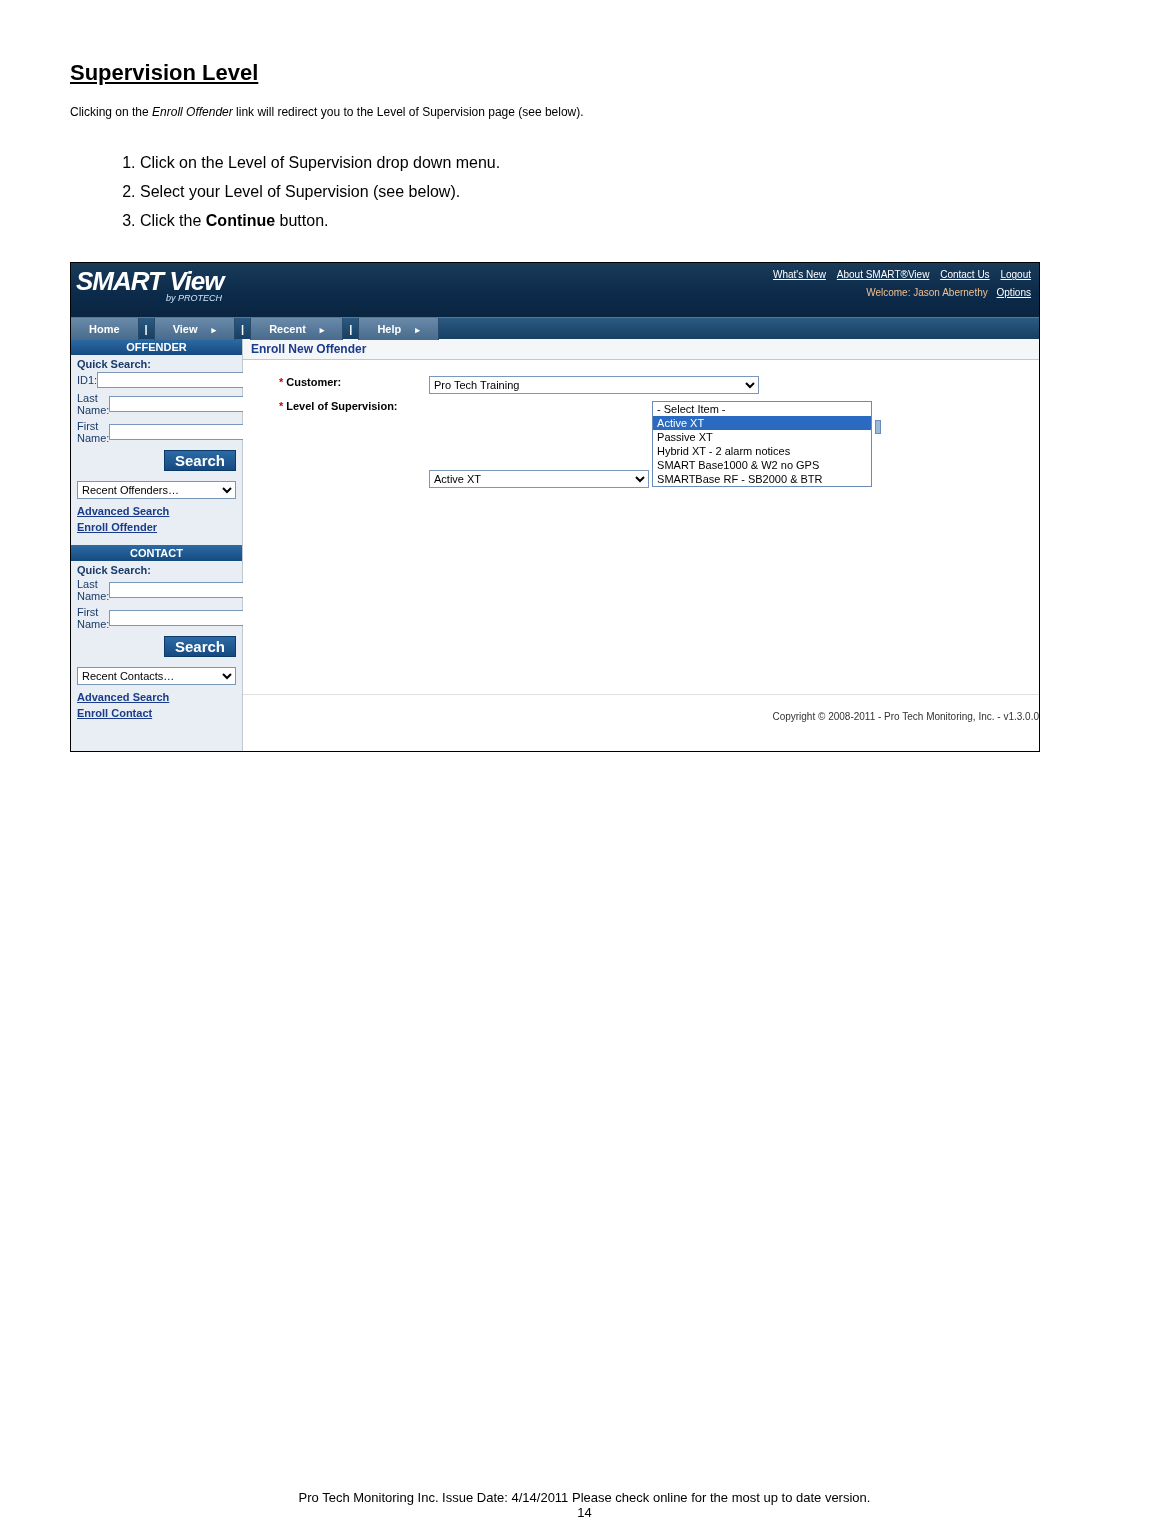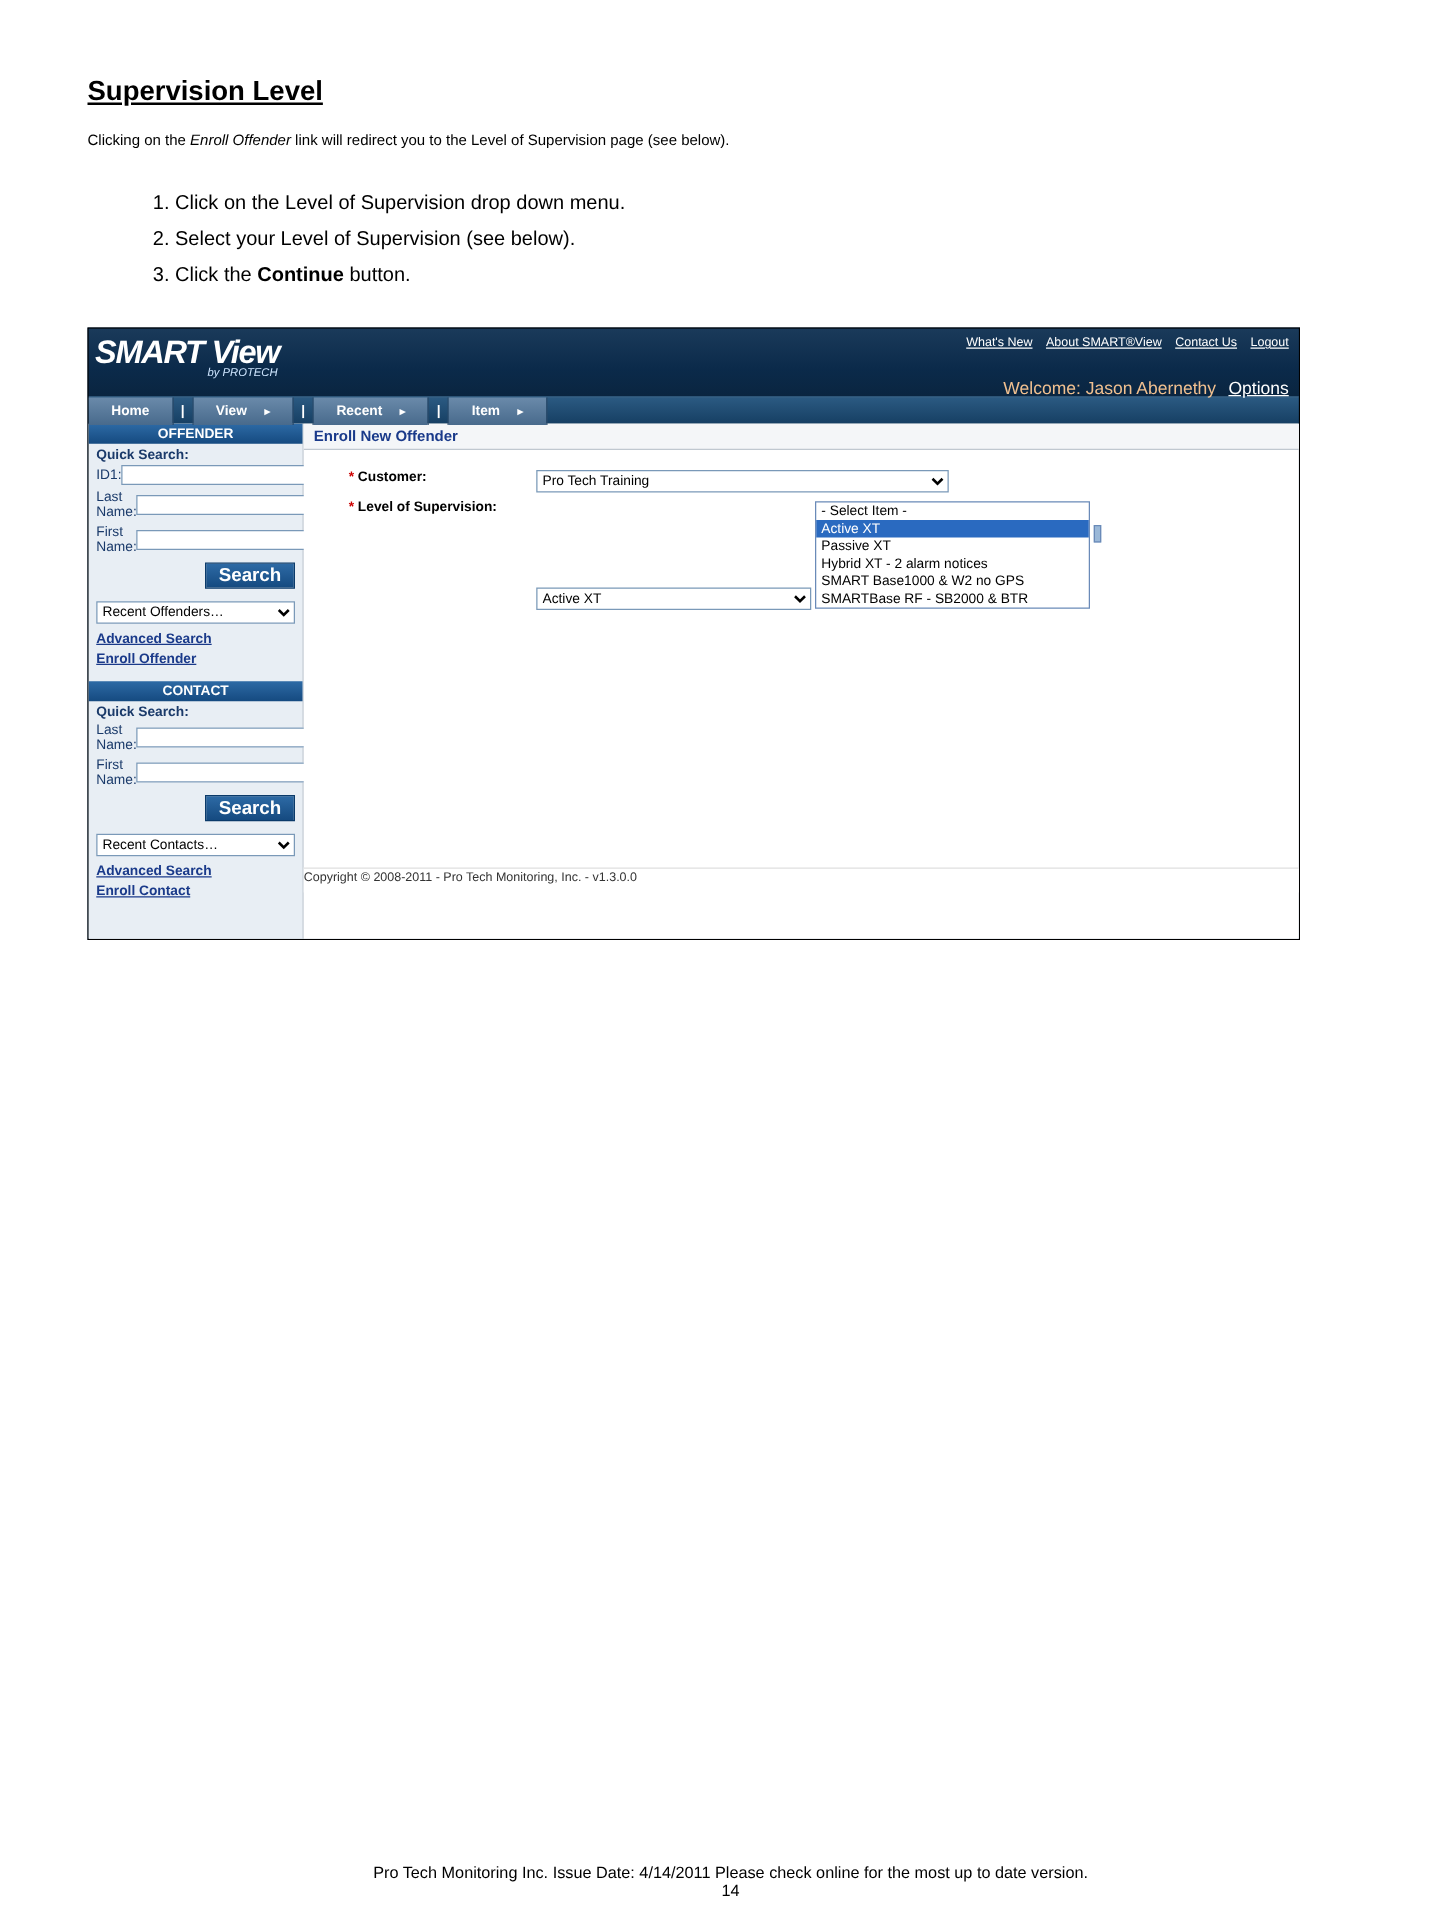--- a/index.html
+++ b/index.html
@@ -52,22 +52,22 @@
     font-size: 26px; font-weight: bold; font-style: italic;
     letter-spacing: -1px; color: #fff;
   }
   .logo-sub { font-size: 9px; color: #cfe6ff; margin-left: 90px; margin-top:-4px; font-style: italic;}
   .top-links {
     position: absolute; right: 8px; top: 6px;
     font-size: 10px;
   }
   .top-links span { color: #fff; text-decoration: underline; margin-left: 8px; cursor: pointer; }
   .welcome-row {
-    position: absolute; right: 8px; top: 39px;
-    font-size: 14px; color: #f0c090;
+    position: absolute; right: 8px; top: 24px;
+    font-size: 10px; color: #f0c090;
   }
   .welcome-row .opt { color: #fff; text-decoration: underline; margin-left: 6px; cursor: pointer;}
 
   .main-menu {
     display: flex; align-items: center;
     background: linear-gradient(to bottom, #2b5a82 0%, #163f63 100%);
     height: 22px;
     border-top: 1px solid #4a7aa0;
   }
   .menu-item {
@@ -136,21 +136,21 @@
   }
   .los-open div { padding:1px 4px; }
   .los-open .opt-sel { background:#2a6ac0; color:#fff; }
   .scroll-thumb {
     position:absolute; right:-9px; top:20px; width:6px; height:14px;
     background: #9ab8d8; border:1px solid #6a8ab8;
   }
   .los-wrap{ position:relative; display:inline-block;}
 
   .copyright {
-    text-align:left; font-size:10px; color:#333; padding:2px 0 6px;
+    text-align:right; font-size:10px; color:#333; padding:16px 0 6px;
     background:#fff; border-top:1px solid #e0e0e0;
   }
 
   .page-footer {
     position: fixed;
     bottom: 20px; left:2px; width:1165px;
     text-align:center;
     font-size:13px;
     font-family: Verdana, Arial, sans-serif;
     color:#000;
@@ -192,21 +192,21 @@
     </div>
   </div>
 
   <div class="main-menu">
     <div class="menu-item"><span>Home</span></div>
     <div class="menu-item sep">|</div>
     <div class="menu-item"><span>View</span><span class="menu-arrow">▸</span></div>
     <div class="menu-item sep">|</div>
     <div class="menu-item"><span>Recent</span><span class="menu-arrow">▸</span></div>
     <div class="menu-item sep">|</div>
-    <div class="menu-item"><span>Item</span><span class="menu-arrow">▸</span></div>
+    <div class="menu-item"><span>Help</span><span class="menu-arrow">▸</span></div>
   </div>
 
   <div class="app-body">
 
     <div class="sidebar">
       <div class="side-bar-header">OFFENDER</div>
       <div class="side-label">Quick Search:</div>
       <div class="side-row">
         <label>ID1:</label>
         <input type="text" style="">

